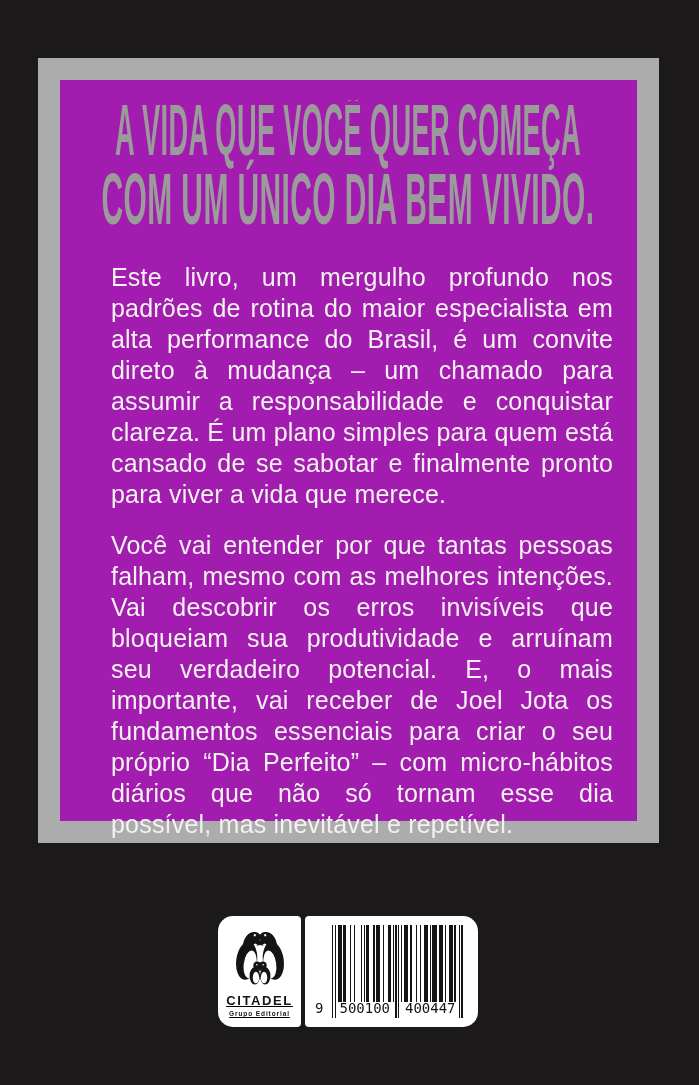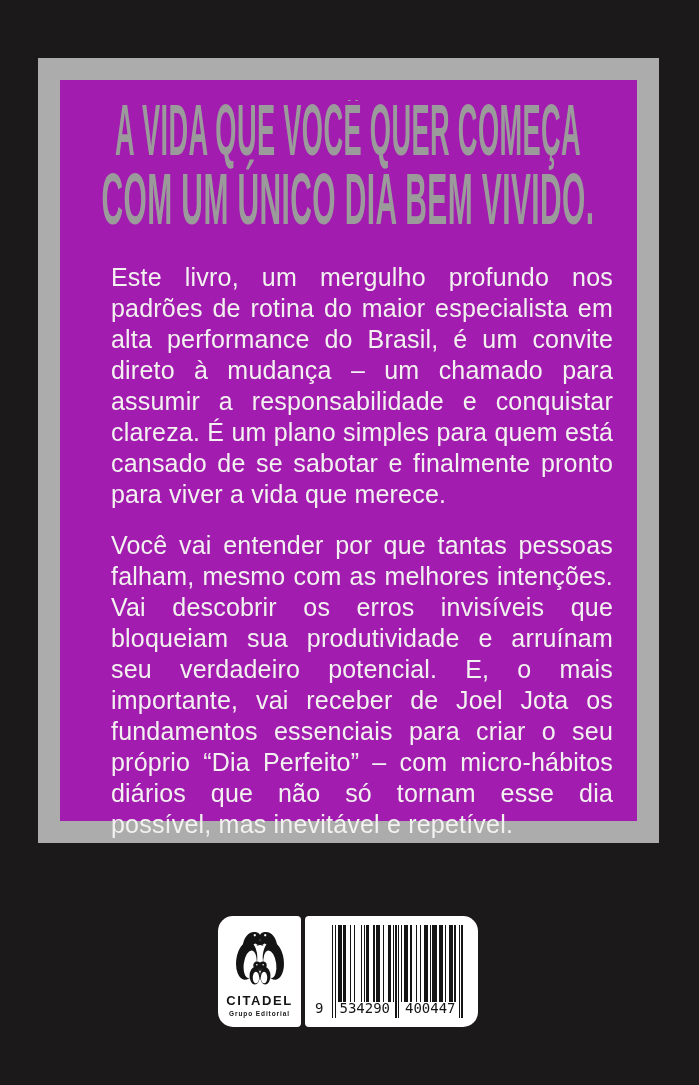--- a/index.html
+++ b/index.html
@@ -37,20 +37,21 @@
     margin-bottom:20px;
     margin-left:29px;
   }
   .body-copy p strong { font-weight:bold; }
 
   .footer-unit {
     position:absolute;
     left:218px; top:916px;
     width:260px; height:111px;
     display:flex;
+    text-decoration:underline;
   }
   .publisher-box {
     width:83px;
     background:#ffffff;
     border-radius:15px 4px 4px 15px;
     margin-right:4px;
     display:flex;
     flex-direction:column;
     align-items:center;
     justify-content:flex-start;
@@ -255,18 +256,18 @@
         <div class="module"></div>
         <div class="module bar"></div>
         <div class="module"></div>
         <div class="module"></div>
         <div class="module bar tall"></div>
         <div class="module tall"></div>
         <div class="module bar tall"></div>
       </div>
     <div class="barcode-prefix">9</div>
     <div class="barcode-digits">
-      <span>534290</span>
+      <span>500100</span>
       <span>400447</span>
     </div>
   </div>
 
 </div>
 
 </body></html>

